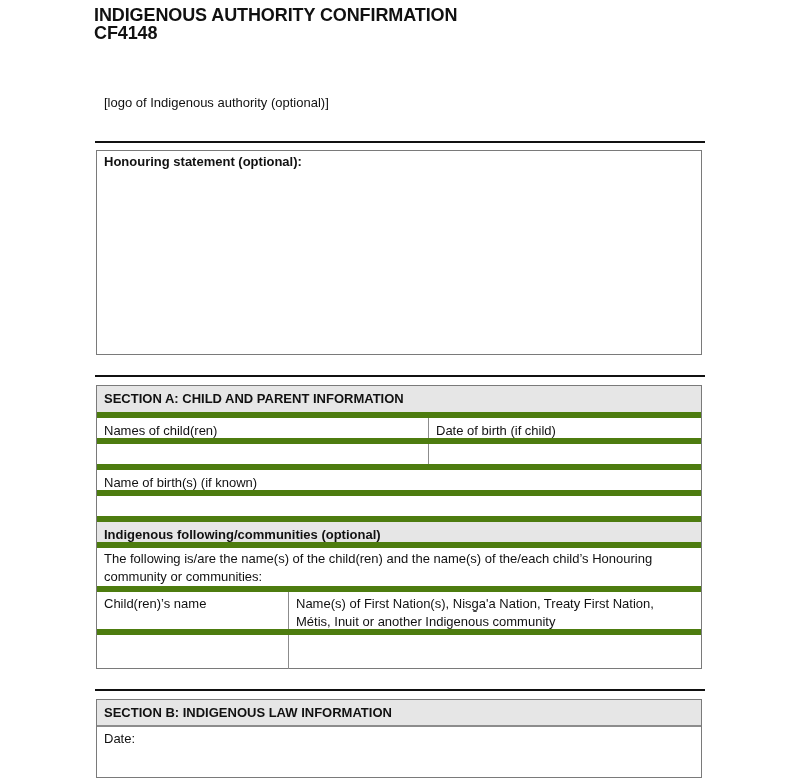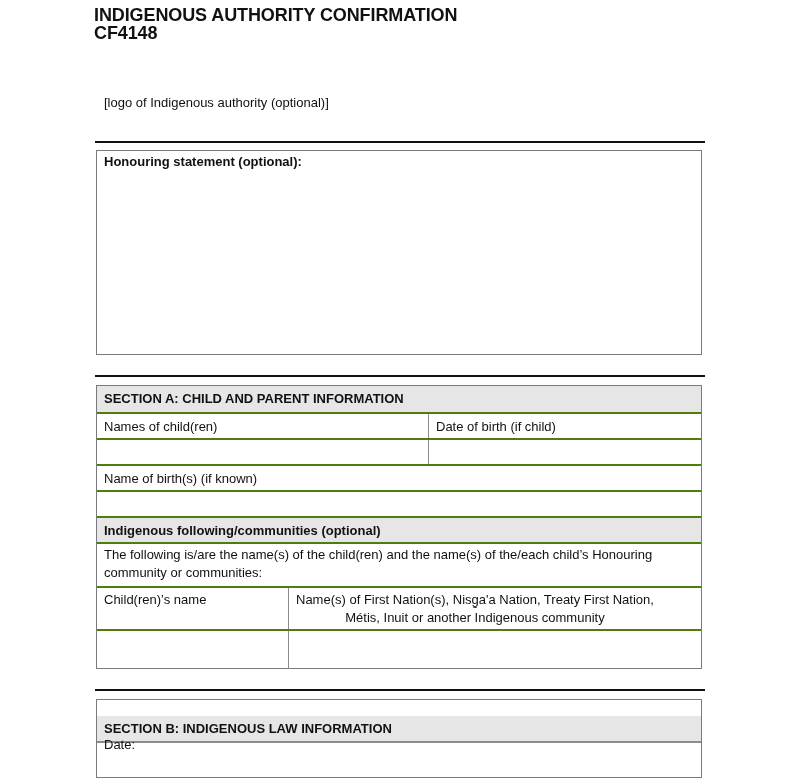--- a/index.html
+++ b/index.html
@@ -5,21 +5,21 @@
   html, body { margin: 0; padding: 0; background: #ffffff; }
   body {
     width: 800px; height: 783px; position: relative; overflow: hidden;
     font-family: "Liberation Sans", sans-serif; color: #111;
   }
   .abs { position: absolute; }
   .title { left: 94px; top: 6px; font-size: 18px; font-weight: bold; line-height: 18px; letter-spacing: -0.1px; }
   .logo { left: 96px; top: 94px; font-size: 13px; line-height: 18px; margin-left: 8px; }
   .rule { position: absolute; left: 95px; width: 610px; height: 2px; background: #111; }
   .box { position: absolute; left: 96px; width: 606px; border: 1px solid #7a7a7a; box-sizing: border-box; }
-  .row { position: absolute; left: 0; right: 0; border-top: 2px solid #4d7c0f; box-sizing: border-box; }
+  .row { position: absolute; left: 0; right: 0; border-top: 6px solid #4d7c0f; box-sizing: border-box; }
   .row.first { border-top: none; }
   .shade { background: #e6e6e6; }
   .cell-text { position: absolute; left: 7px; top: 4px; font-size: 13px; line-height: 18px; }
   .bold { font-weight: bold; }
   .vdiv { position: absolute; top: 0; bottom: 0; width: 1px; background: #8c8c8c; }
   .field { position: absolute; left: 0; right: 0; top: 0; bottom: 0; }
 </style>
 </head>
 <body>
 
@@ -61,34 +61,34 @@
   </div>
   <div class="row" style="top:156px; height:44px;">
     <div class="cell-text" style="top:2px;">
       <div>The following is/are the name(s) of the child(ren) and the name(s) of the/each child’s Honouring</div>
       <div>community or communities:</div>
     </div>
   </div>
   <div class="row" style="top:200px; height:43px;">
     <div class="cell-text" style="top:3px;">Child(ren)’s name</div>
     <div class="vdiv" style="left:191px;"></div>
-    <div class="cell-text" style="left:199px; top:3px;text-align:center;">
+    <div class="cell-text" style="left:199px; top:3px;">
       <div>Name(s) of First Nation(s), Nisg̱a'a Nation, Treaty First Nation,</div>
       <div>Métis, Inuit or another Indigenous community</div>
     </div>
   </div>
   <div class="row" style="top:243px; height:40px;">
     <div class="field" style="right:414px;"></div>
     <div class="vdiv" style="left:191px;"></div>
     <div class="field" style="left:192px;"></div>
   </div>
 </div>
 
 <div class="rule" style="top:689px;"></div>
 <div class="box" style="top:699px; height:79px;">
-  <div class="row first shade" style="top:16px; height:27px; border-bottom:2px solid #8c8c8c;padding-left:32px;">
+  <div class="row first shade" style="top:0; height:27px; border-bottom:2px solid #8c8c8c;padding-left:32px;">
     <div class="cell-text bold">SECTION B: INDIGENOUS LAW INFORMATION</div>
   </div>
-  <div class="row" style="top:33px; height:51px; border-top:none;">
+  <div class="row" style="top:27px; height:51px; border-top:none;">
     <div class="cell-text" style="top:3px;">Date:</div>
     <div class="field" style="top:22px;"></div>
   </div>
 </div>
 
 </body></html>

